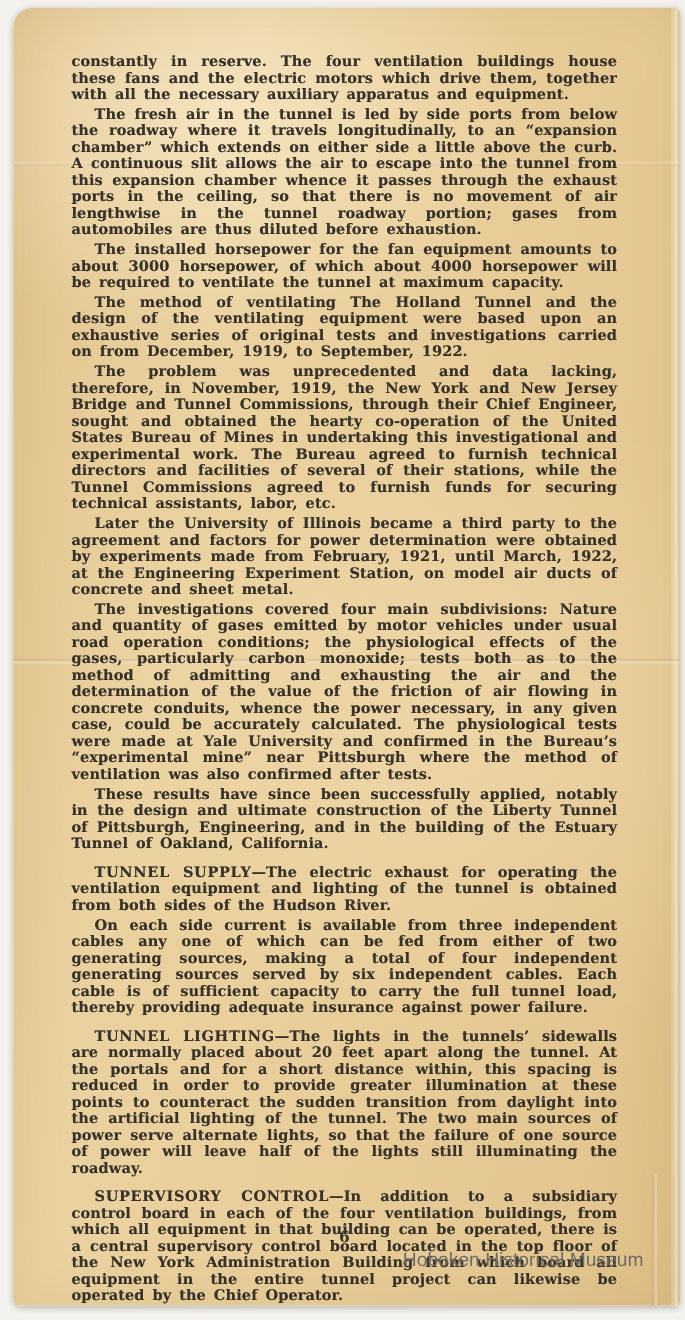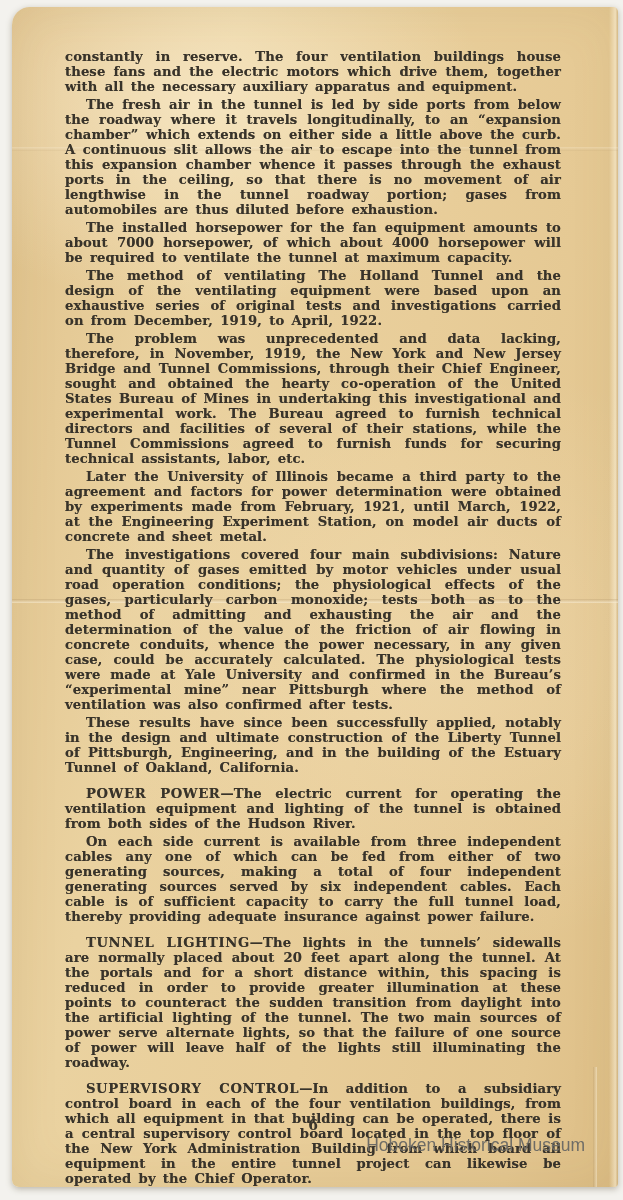--- a/index.html
+++ b/index.html
@@ -114,39 +114,39 @@
   <div class="crease-v"></div>
 
   <div class="text-col">
     <p class="no-indent">
       <span>constantly in reserve.  The four ventilation buildings house these fans and the electric motors which drive them, together with all the necessary auxiliary apparatus and equipment.</span>
     </p>
     <p>
       <span>The fresh air in the tunnel is led by side ports from below the roadway where it travels longitudinally, to an “expansion chamber” which extends on either side a little above the curb.  A continuous slit allows the air to escape into the tunnel from this expansion chamber whence it passes through the exhaust ports in the ceiling, so that there is no movement of air lengthwise in the tunnel roadway portion; gases from automobiles are thus diluted before exhaustion.</span>
     </p>
     <p>
-      <span>The installed horsepower for the fan equipment amounts to about 7000 horsepower, of which about 4000 horsepower will be required to ventilate the tunnel at maximum capacity.</span>
+      <span>The installed horsepower for the fan equipment amounts to about 3000 horsepower, of which about 4000 horsepower will be required to ventilate the tunnel at maximum capacity.</span>
     </p>
     <p>
-      <span>The method of ventilating The Holland Tunnel and the design of the ventilating equipment were based upon an exhaustive series of original tests and investigations carried on from December, 1919, to April, 1922.</span>
+      <span>The method of ventilating The Holland Tunnel and the design of the ventilating equipment were based upon an exhaustive series of original tests and investigations carried on from December, 1919, to September, 1922.</span>
     </p>
     <p>
       <span>The problem was unprecedented and data lacking, therefore, in November, 1919, the New York and New Jersey Bridge and Tunnel Commissions, through their Chief Engineer, sought and obtained the hearty co-operation of the United States Bureau of Mines in undertaking this investigational and experimental work.  The Bureau agreed to furnish technical directors and facilities of several of their stations, while the Tunnel Commissions agreed to furnish funds for securing technical assistants, labor, etc.</span>
     </p>
     <p>
       <span>Later the University of Illinois became a third party to the agreement and factors for power determination were obtained by experiments made from February, 1921, until March, 1922, at the Engineering Experiment Station, on model air ducts of concrete and sheet metal.</span>
     </p>
     <p>
       <span>The investigations covered four main subdivisions: Nature and quantity of gases emitted by motor vehicles under usual road operation conditions; the physiological effects of the gases, particularly carbon monoxide; tests both as to the method of admitting and exhausting the air and the determination of the value of the friction of air flowing in concrete conduits, whence the power necessary, in any given case, could be accurately calculated.  The physiological tests were made at Yale University and confirmed in the Bureau’s “experimental mine” near Pittsburgh where the method of ventilation was also confirmed after tests.</span>
     </p>
     <p>
       <span>These results have since been successfully applied, notably in the design and ultimate construction of the Liberty Tunnel of Pittsburgh, Engineering, and in the building of the Estuary Tunnel of Oakland, California.</span>
     </p>
     <p class="section">
-      <span class="runin">POWER POWER</span><span>—The electric current for operating the ventilation equipment and lighting of the tunnel is obtained from both sides of the Hudson River.</span>
+      <span class="runin">TUNNEL SUPPLY</span><span>—The electric exhaust for operating the ventilation equipment and lighting of the tunnel is obtained from both sides of the Hudson River.</span>
     </p>
     <p>
       <span>On each side current is available from three independent cables any one of which can be fed from either of two generating sources, making a total of four independent generating sources served by six independent cables.  Each cable is of sufficient capacity to carry the full tunnel load, thereby providing adequate insurance against power failure.</span>
     </p>
     <p class="section">
       <span class="runin">TUNNEL LIGHTING</span><span>—The lights in the tunnels’ sidewalls are normally placed about 20 feet apart along the tunnel. At the portals and for a short distance within, this spacing is reduced in order to provide greater illumination at these points to counteract the sudden transition from daylight into the artificial lighting of the tunnel.  The two main sources of power serve alternate lights, so that the failure of one source of power will leave half of the lights still illuminating the roadway.</span>
     </p>
     <p class="section">
       <span class="runin">SUPERVISORY CONTROL</span><span>—In addition to a subsidiary control board in each of the four ventilation buildings, from which all equipment in that building can be operated, there is a central supervisory control board located in the top floor of the New York Administration Building from which board all equipment in the entire tunnel project can likewise be operated by the Chief Operator.</span>
     </p>

